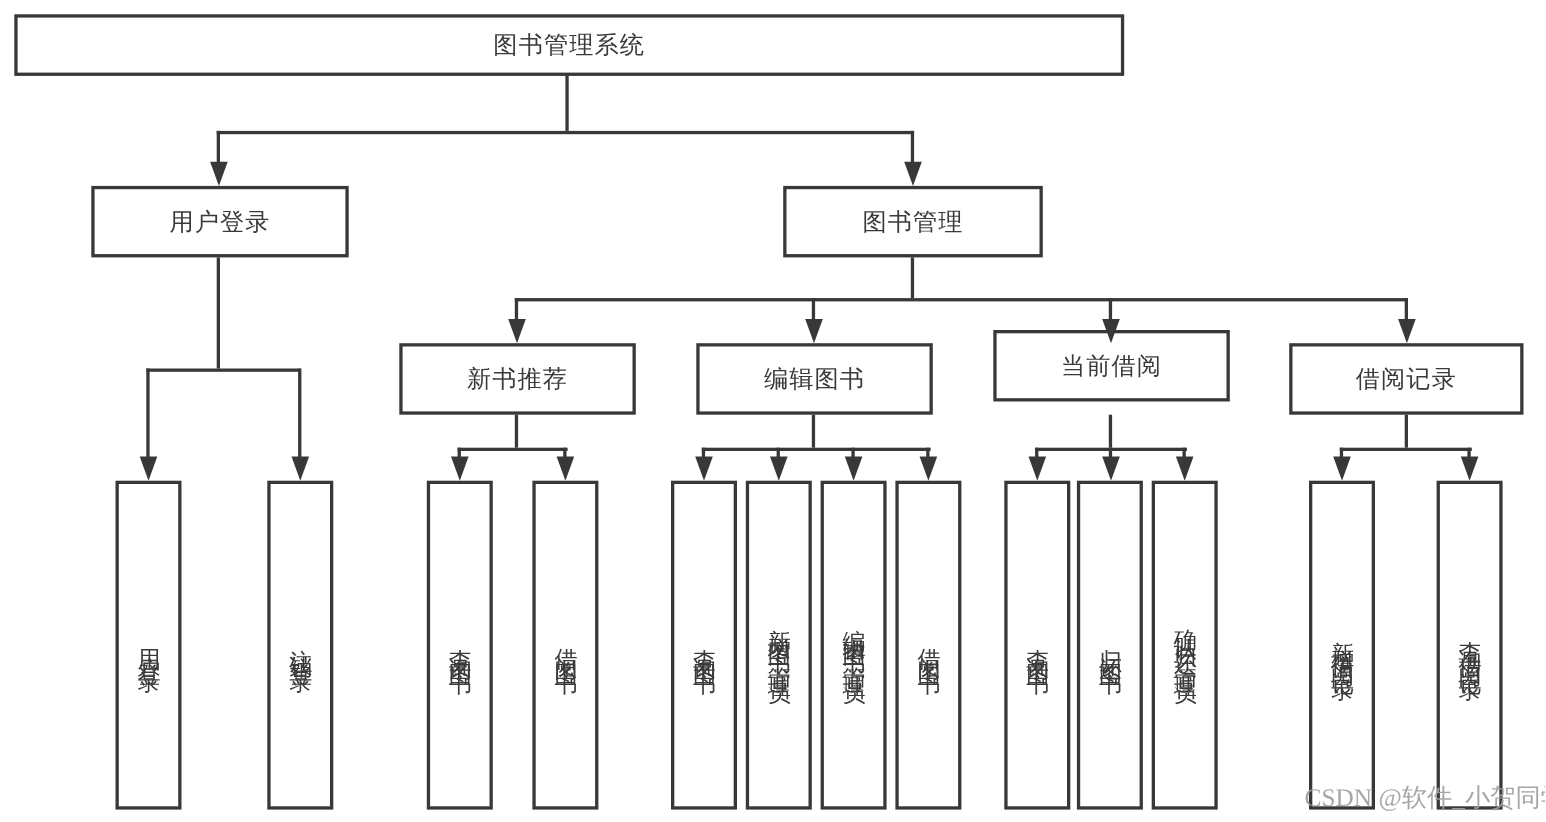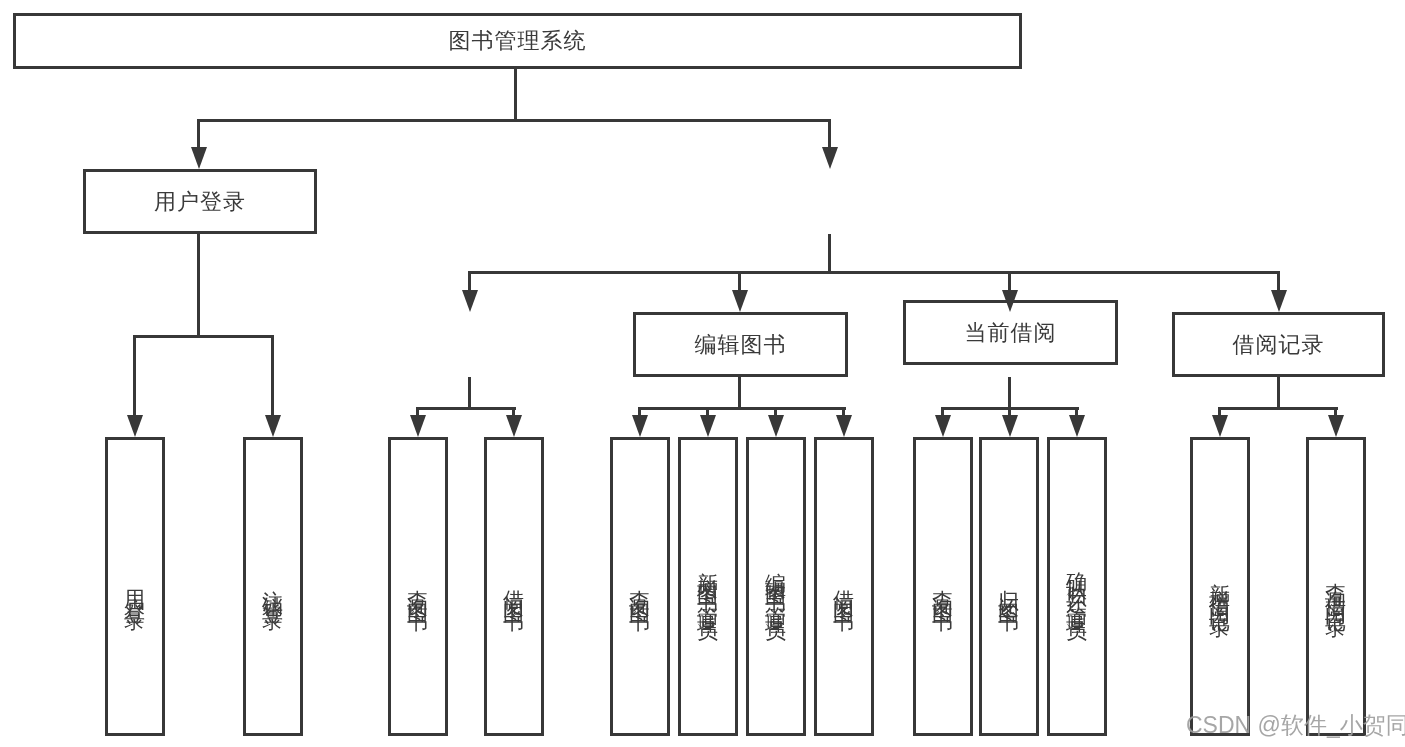--- a/index.html
+++ b/index.html
@@ -1,18 +1,18 @@
 <!DOCTYPE html>
 <html><head>
 <meta charset="utf-8">
 <style>
   html,body{margin:0;padding:0;background:#ffffff;}
   .canvas{
     position:relative;width:1405px;height:747px;background:#ffffff;overflow:hidden;
-    font-family:Liberation Sans, sans-serif;color:#3a3a3a;
+    font-family:Liberation Serif, serif;color:#3a3a3a;
   }
   .node{
     position:absolute;background:#ffffff;border:3px solid #383838;box-sizing:border-box;
     display:flex;align-items:center;justify-content:center;
     font-size:22px;color:#3a3a3a;letter-spacing:1px;
   }
   .node.v{
     writing-mode:vertical-rl;text-orientation:mixed;
     font-size:21px;letter-spacing:7px;line-height:1;
   }
@@ -31,21 +31,23 @@
   }
 </style>
 </head>
 <body>
 
 <div class="canvas">
 
   <div class="node" style="left:13px;top:13px;width:1009px;height:56px">图书管理系统</div>
 
   <div class="node" style="left:83px;top:169px;width:234px;height:65px">用户登录</div>
+  <div class="node" style="left:712px;top:169px;width:236px;height:65px">图书管理</div>
 
+  <div class="node" style="left:363px;top:312px;width:215px;height:65px">新书推荐</div>
   <div class="node" style="left:633px;top:312px;width:215px;height:65px">编辑图书</div>
   <div class="node" style="left:903px;top:300px;width:215px;height:65px">当前借阅</div>
   <div class="node" style="left:1172px;top:312px;width:213px;height:65px">借阅记录</div>
 
   <div class="node v" style="left:105px;top:437px;width:60px;height:299px">用户登录</div>
   <div class="node v" style="left:243px;top:437px;width:60px;height:299px">注销登录</div>
 
   <div class="node v" style="left:388px;top:437px;width:60px;height:299px">查询图书</div>
   <div class="node v" style="left:484px;top:437px;width:60px;height:299px">借阅图书</div>
 

